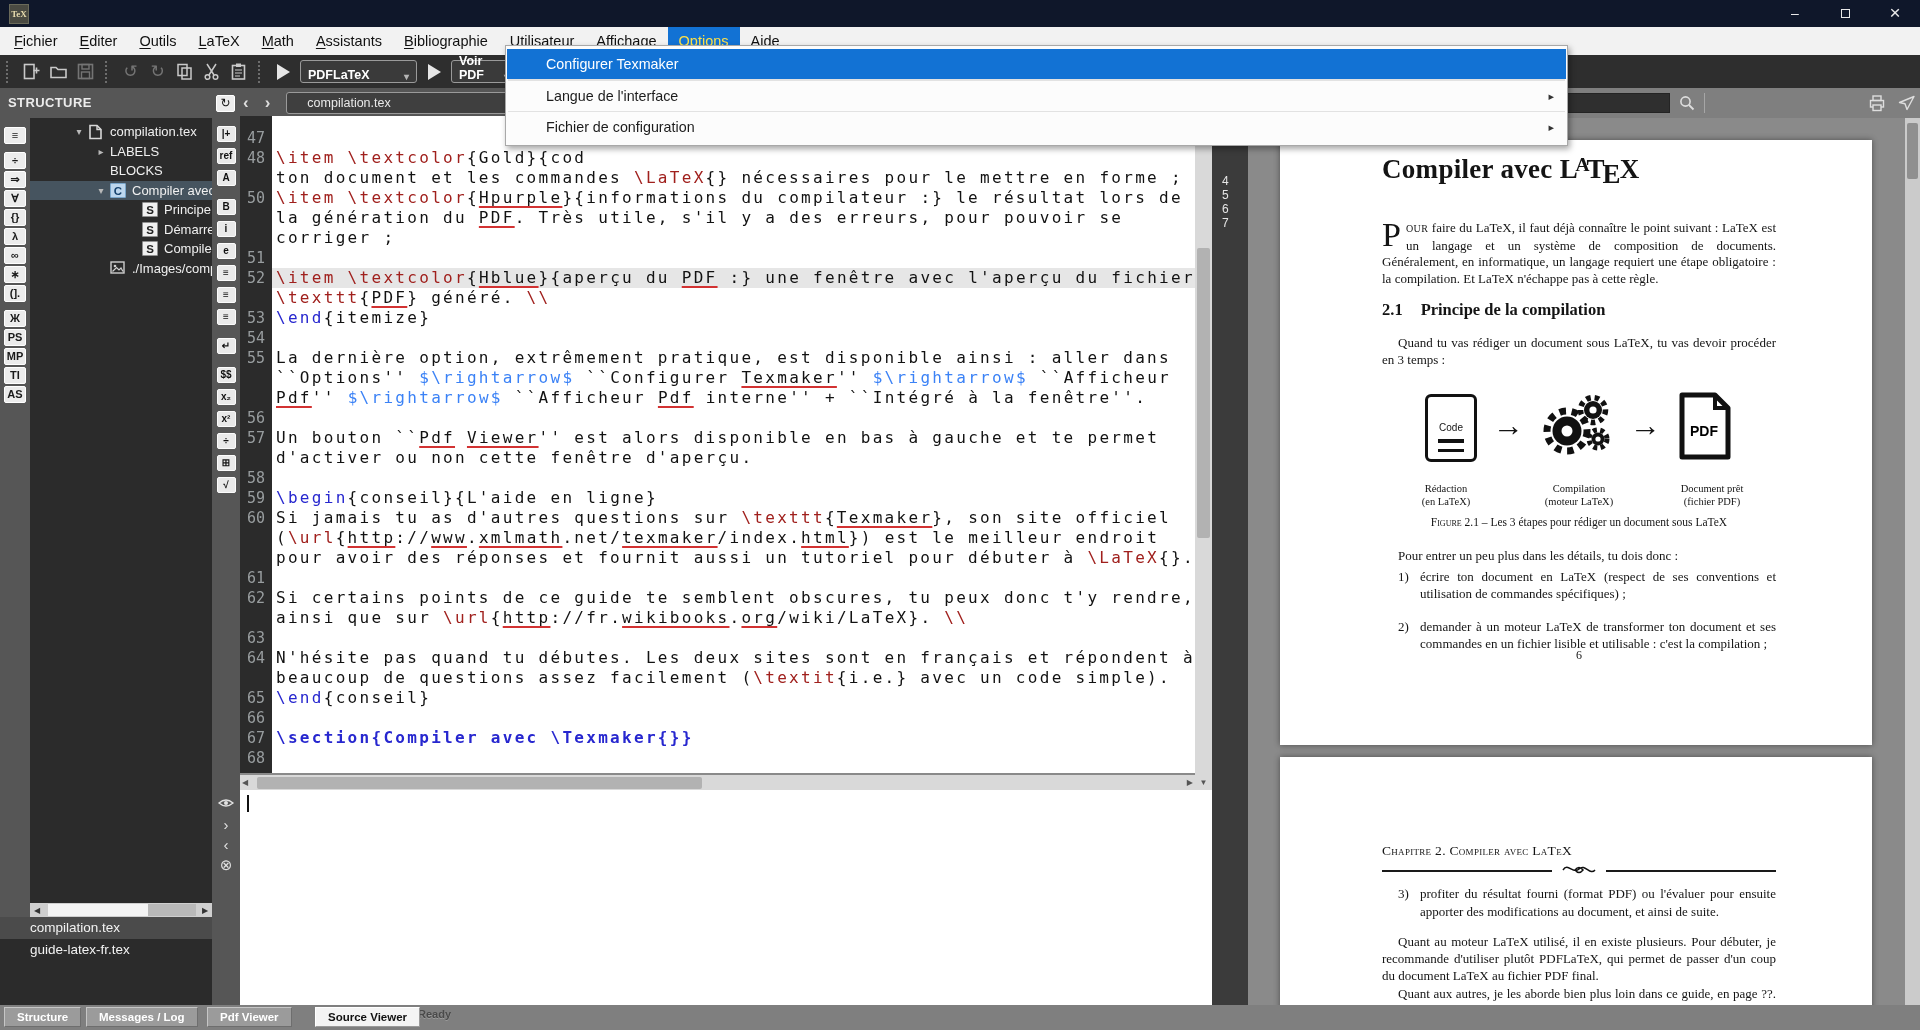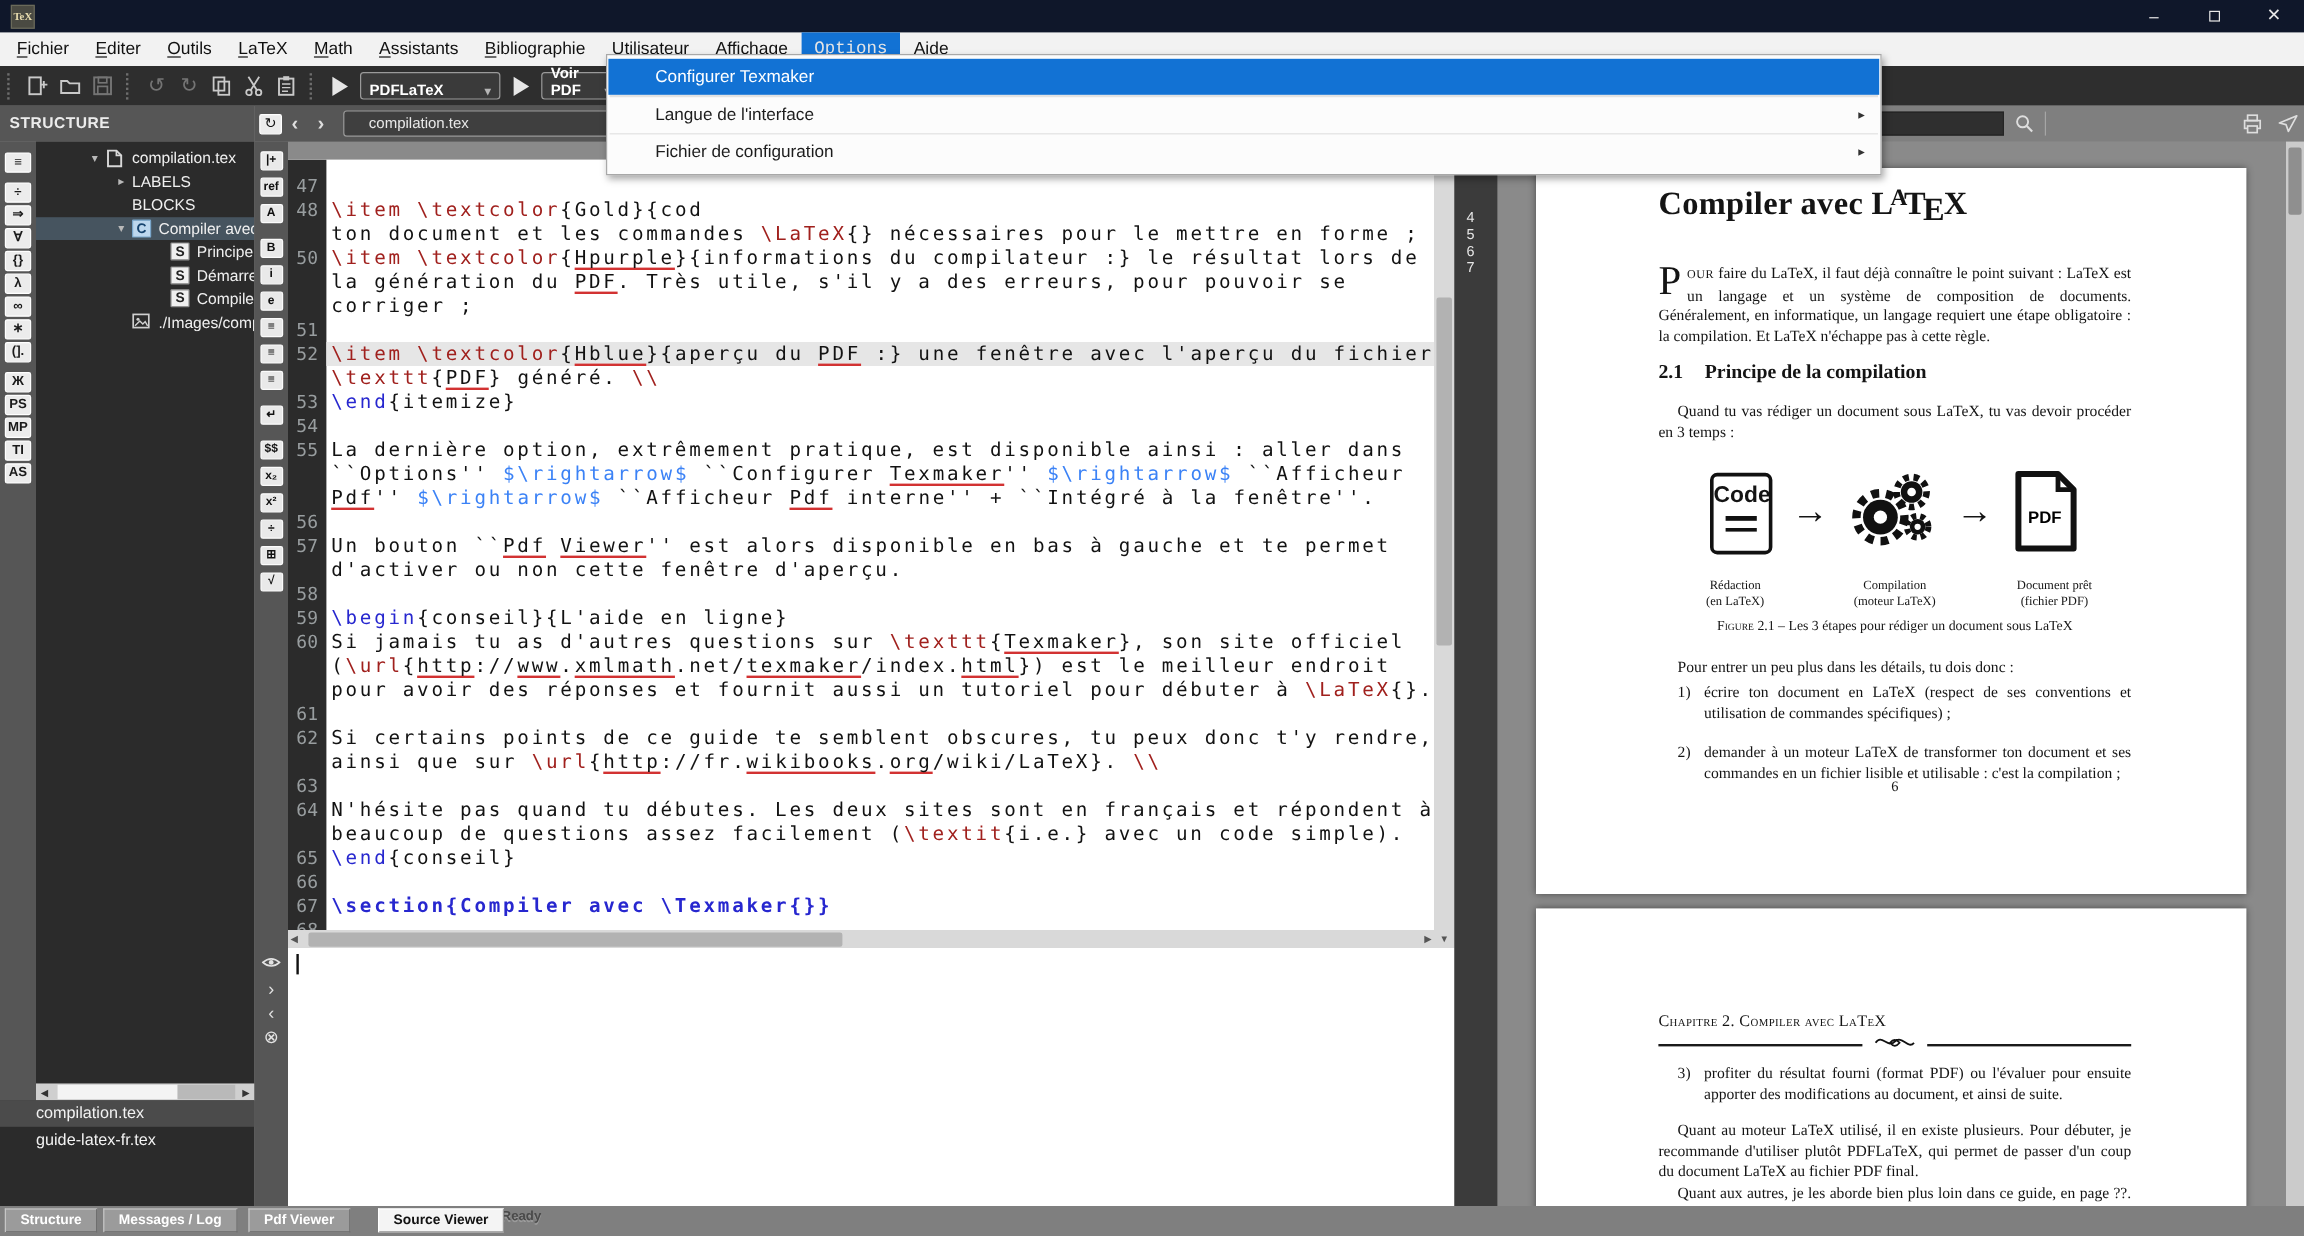--- a/index.html
+++ b/index.html
@@ -15,21 +15,21 @@
   .wctls { position:absolute; right:0; top:0; height:27px; display:flex; }
   .wbtn { width:50px; height:27px; color:#e8e8e8; text-align:center; font-size:14px; line-height:26px; }
   .wbtn.close { font-size:19px; }
   .wmax { display:inline-block; width:9px; height:9px; border:1px solid #e8e8e8; margin-top:8px; }
 
   
   .menubar { position:absolute; left:0; top:27px; width:1920px; height:28px; background:#f2f2f2;
              display:flex; align-items:stretch; padding-left:3px; }
   .mitem { padding:0 11px; font-size:14.5px; color:#111; line-height:28px; }
   .mitem .mn { text-decoration:underline; text-underline-offset:2px; }
-  .mitem.sel { background:#1272d4; color:#e5e5e5;font-family:Liberation Mono, monospace; }
+  .mitem.sel { background:#1272d4; color:#fde047; }
 
   
   .toolbar { position:absolute; left:0; top:55px; width:1920px; height:33px; background:#2e2e2e;
              display:flex; align-items:center; }
   .grip { width:7px; height:22px; border-left:2px dotted #6d6d6d; margin:0 5px 0 6px; }
   .tbtn { width:27px; height:26px; display:flex; align-items:center; justify-content:center; }
   .tbtn svg { display:block; }
   .uglyph { font-size:17px; color:#c9c9c9; line-height:1; }
   .dim { opacity:.45; }
   .runbtn { width:26px; height:24px; display:flex; align-items:center; justify-content:center; }
@@ -91,21 +91,21 @@
             display:flex; align-items:center; }
   .refbox { width:19px; height:17px; background:#ececec; border:1px solid #fff; border-radius:2px;
             color:#111; font-size:12px; text-align:center; line-height:15px; margin-left:4px; }
   .chev { color:#dedede; font-size:17px; font-weight:bold; padding:0 8px; line-height:28px; }
   .tabcombo { width:297px; height:22px; margin-left:8px; background:#3f3f3f; border:1px solid #9a9a9a;
               border-radius:3px; color:#e9e9e9; font-size:12.5px; display:flex; align-items:center;
               padding:0 8px 0 20px; }
   .tabcombo .cmbarr { margin-left:auto; color:#a9a9a9; font-size:10px; }
 
   
-  .editor { position:absolute; left:240px; top:133px; width:955px; height:657px; background:#fff; overflow:hidden; }
+  .editor { position:absolute; left:240px; top:116px; width:955px; height:657px; background:#fff; overflow:hidden; }
   .gutterbg { position:absolute; left:0; top:0; bottom:0; width:32px; background:#2b2b2b; }
   .coderows { position:absolute; left:0; top:12px; width:100%; }
   .crow { display:flex; height:20px; }
   .gut { width:32px; text-align:right; padding-right:7px; color:#989d9f;
          font:15px/20px "DejaVu Sans Mono", monospace; flex:none; }
   .cod { flex:1; font:16px/20px "DejaVu Sans Mono", monospace; letter-spacing:2.3px; padding-left:4px;
          white-space:pre; overflow:hidden; }
   .cod.cur { background:#e6e6e6; }
   .tk-t { color:#121212; }
   .tk-c { color:#a0201d; }
@@ -156,21 +156,21 @@
             text-align:justify; }
   .dc { float:left; font-size:34px; line-height:28px; margin:1px 5px 0 0; }
   .sc { text-transform:uppercase; font-size:10px; letter-spacing:.4px; }
   .p1sec { position:absolute; left:102px; top:160px; font-size:16.5px; font-weight:bold; }
   .p1sec .secnum { margin-right:18px; }
   .p1para1 { position:absolute; left:102px; top:194px; width:394px; font-size:13px; line-height:17px;
              text-align:justify; text-indent:16px; }
   .fig { position:absolute; left:102px; top:240px; width:394px; height:96px; display:flex;
          align-items:center; justify-content:center; gap:16px; }
   .docicon { width:52px; height:68px; border:3.5px solid #111; border-radius:6px; text-align:center; }
-  .docicon .dlab { font-family:"Liberation Sans",sans-serif; font-weight:bold; font-size:19px; margin-top:5px; }
+  .docicon .dlab { font-family:"Liberation Sans",sans-serif; font-weight:normal; font-size:10px; margin-top:25px; }
   .docicon .bar { width:26px; height:3.5px; background:#111; margin:6px auto 0; }
   .figarr { font-size:31px; font-weight:bold; line-height:1; padding-bottom:6px; }
   .figlabels { position:absolute; left:102px; top:342px; width:394px; display:flex; justify-content:space-between;
                text-align:center; font-size:10.5px; line-height:13px; }
   .figlabels > div { width:128px; }
   .figcap { position:absolute; left:102px; top:376px; width:394px; text-align:center; font-size:11.5px; }
   .figcap .sctag { font-variant:small-caps; }
   .p1para2 { position:absolute; left:102px; top:408px; width:394px; font-size:13px; text-indent:16px; }
   .p1item { position:absolute; left:118px; width:378px; font-size:13px; line-height:17px; display:flex; }
   .p1item .inum { width:22px; flex:none; }

